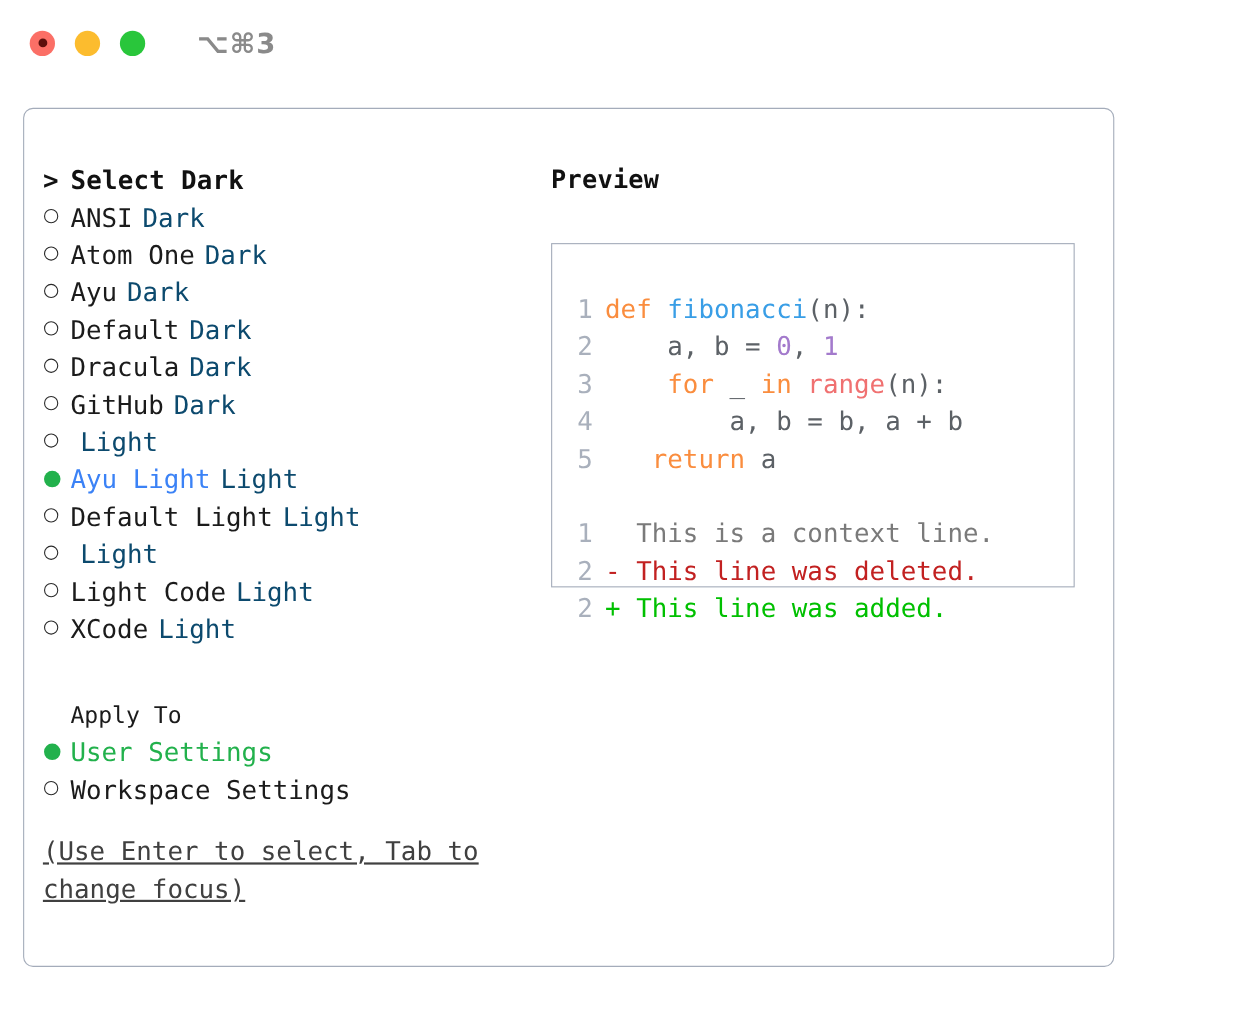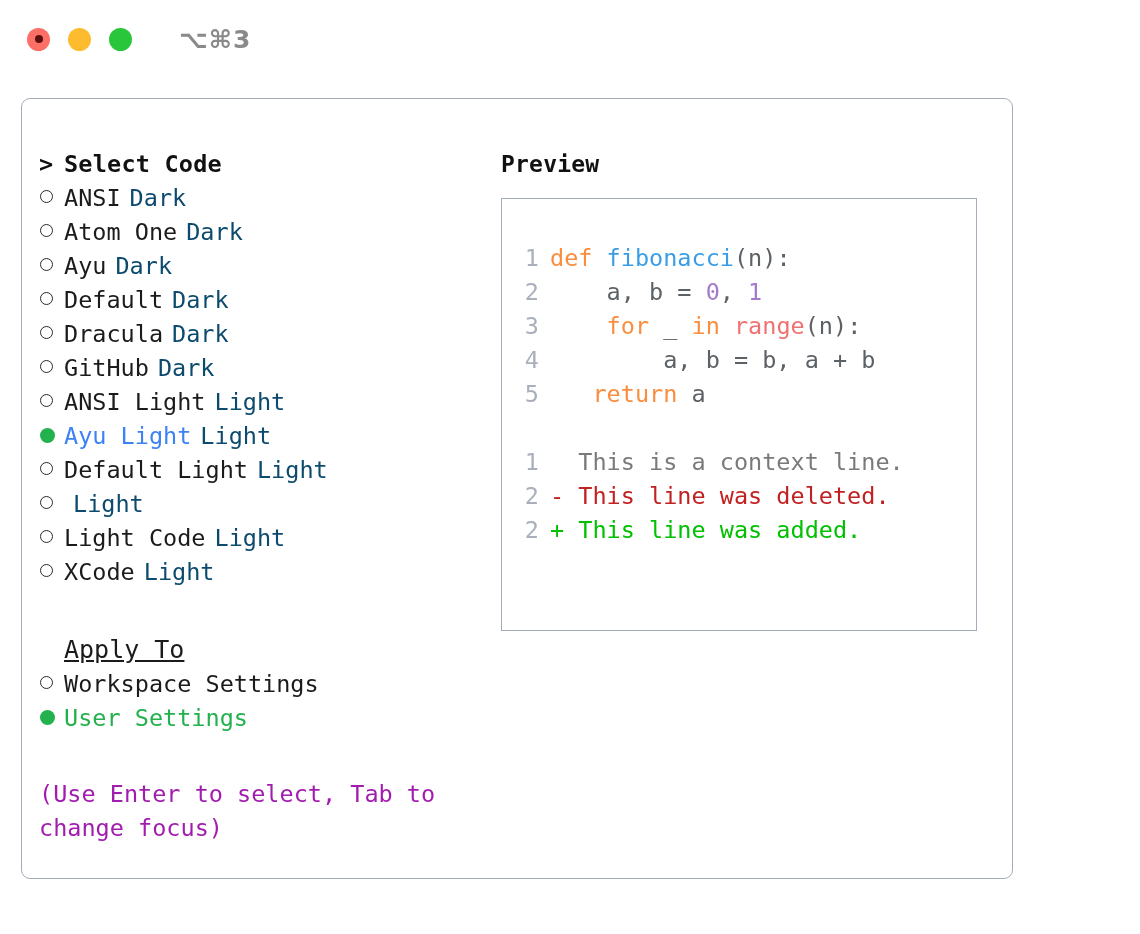--- a/index.html
+++ b/index.html
@@ -138,57 +138,57 @@
   }
   .theme-name { color: #1b1b1b; text-align: center; }
   .theme-name.sel { color: #3b82f6; }
   .theme-kind {
     color: #0c4a6e;
     margin-left: 9px;
   }
 
   .section-gap { height: 44px; }
   .section-head {
-    font-size: 25px;
+    font-size: 21px;
     line-height: 34px;
     height: 34px;
     color: #1b1b1b;
     padding-left: 25px;
     white-space: pre;
-    text-decoration: underline;
   }
   .opt-label { color: #1b1b1b; }
   .opt-label.sel { color: #22b14c; }
 
   .hint {
-    margin-top: 42px;
+    margin-top: 22px;
     font-size: 23.5px;
     line-height: 34px;
-    color: #a21caf;
+    color: #404040;
     width: 400px;
+    text-decoration: underline;
   }
 
   
   .right-col {
     position: absolute;
     left: 479px;
     top: 48px;
     width: 490px;
   }
   .preview-title {
     font-size: 23px;
     line-height: 34px;
     font-weight: 700;
     color: #111111;
     letter-spacing: 0.2px;
   }
   .preview-box {
-    margin-top: 17px;
+    margin-top: 40px;
     width: 476px;
-    height: 433px;
+    height: 313px;
     border: 1.6px solid #a4acba;
     box-sizing: border-box;
     background: #ffffff;
     position: relative;
   }
   .code {
     position: absolute;
     left: 13px;
     top: 42px;
     font-size: 23.5px;
@@ -228,45 +228,45 @@
     <div class="win-title">⌥⌘3</div>
   </div>
 
   <div class="card">
     <div class="columns">
 
       <div class="left-col">
 
         <div class="row prompt-row">
           <span class="caret">&gt;</span>
-          <span>Select Code</span>
+          <span>Select Dark</span>
         </div>
 
         <div id="theme-list">
             <div class="row"><span class="bullet"><span class="ring"></span></span><span class="theme-name">ANSI</span><span class="theme-kind">Dark</span></div>
             <div class="row"><span class="bullet"><span class="ring"></span></span><span class="theme-name">Atom One</span><span class="theme-kind">Dark</span></div>
             <div class="row"><span class="bullet"><span class="ring"></span></span><span class="theme-name">Ayu</span><span class="theme-kind">Dark</span></div>
             <div class="row"><span class="bullet"><span class="ring"></span></span><span class="theme-name">Default</span><span class="theme-kind">Dark</span></div>
             <div class="row"><span class="bullet"><span class="ring"></span></span><span class="theme-name">Dracula</span><span class="theme-kind">Dark</span></div>
             <div class="row"><span class="bullet"><span class="ring"></span></span><span class="theme-name">GitHub</span><span class="theme-kind">Dark</span></div>
-            <div class="row"><span class="bullet"><span class="ring"></span></span><span class="theme-name">ANSI Light</span><span class="theme-kind">Light</span></div>
+            <div class="row"><span class="bullet"><span class="ring"></span></span><span class="theme-kind">Light</span></div>
             <div class="row"><span class="bullet"><span class="dot"></span></span><span class="theme-name sel">Ayu Light</span><span class="theme-kind">Light</span></div>
             <div class="row"><span class="bullet"><span class="ring"></span></span><span class="theme-name">Default Light</span><span class="theme-kind">Light</span></div>
             <div class="row"><span class="bullet"><span class="ring"></span></span><span class="theme-kind">Light</span></div>
             <div class="row"><span class="bullet"><span class="ring"></span></span><span class="theme-name">Light Code</span><span class="theme-kind">Light</span></div>
             <div class="row"><span class="bullet"><span class="ring"></span></span><span class="theme-name">XCode</span><span class="theme-kind">Light</span></div>
           </div>
 
         <div class="section-gap"></div>
 
         <div class="section-head">Apply To</div>
 
         <div id="apply-list">
+            <div class="row"><span class="bullet"><span class="dot"></span></span><span class="opt-label sel">User Settings</span></div>
             <div class="row"><span class="bullet"><span class="ring"></span></span><span class="opt-label">Workspace Settings</span></div>
-            <div class="row"><span class="bullet"><span class="dot"></span></span><span class="opt-label sel">User Settings</span></div>
           </div>
 
         <div class="hint">(Use Enter to select, Tab to change focus)</div>
       </div>
 
       <div class="right-col">
         <div class="preview-title">Preview</div>
         <div class="preview-box">
           <div class="code" id="code-area"><div class="cline"><span class="ln">1</span><span class="t-kw">def </span><span class="t-fn">fibonacci</span><span class="t-txt">(n):</span></div><div class="cline"><span class="ln">2</span><span class="t-txt">    a, b = </span><span class="t-num">0</span><span class="t-txt">, </span><span class="t-num">1</span></div><div class="cline"><span class="ln">3</span><span class="t-txt">    </span><span class="t-kw">for</span><span class="t-txt"> _ </span><span class="t-kw">in</span><span class="t-txt"> </span><span class="t-call">range</span><span class="t-txt">(n):</span></div><div class="cline"><span class="ln">4</span><span class="t-txt">        a, b = b, a + b</span></div><div class="cline"><span class="ln">5</span><span class="t-txt">   </span><span class="t-kw">return</span><span class="t-txt"> a</span></div><div class="blank-line"></div><div class="cline"><span class="ln">1</span><span class="t-ctx">  </span><span class="t-ctx">This is a context line.</span></div><div class="cline"><span class="ln">2</span><span class="t-del">- </span><span class="t-del">This line was deleted.</span></div><div class="cline"><span class="ln">2</span><span class="t-add">+ </span><span class="t-add">This line was added.</span></div></div>
         </div>

